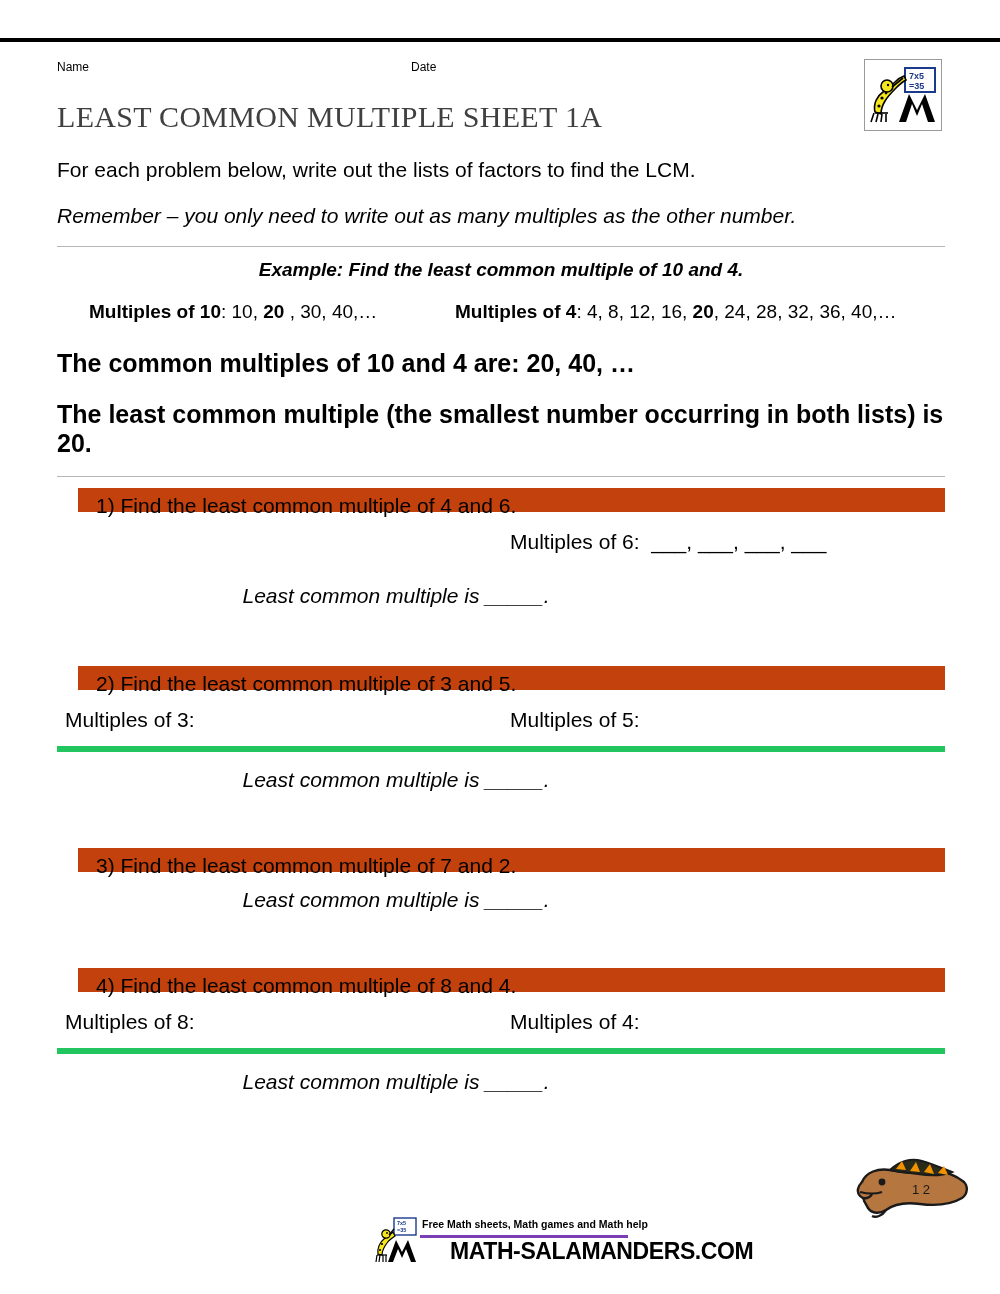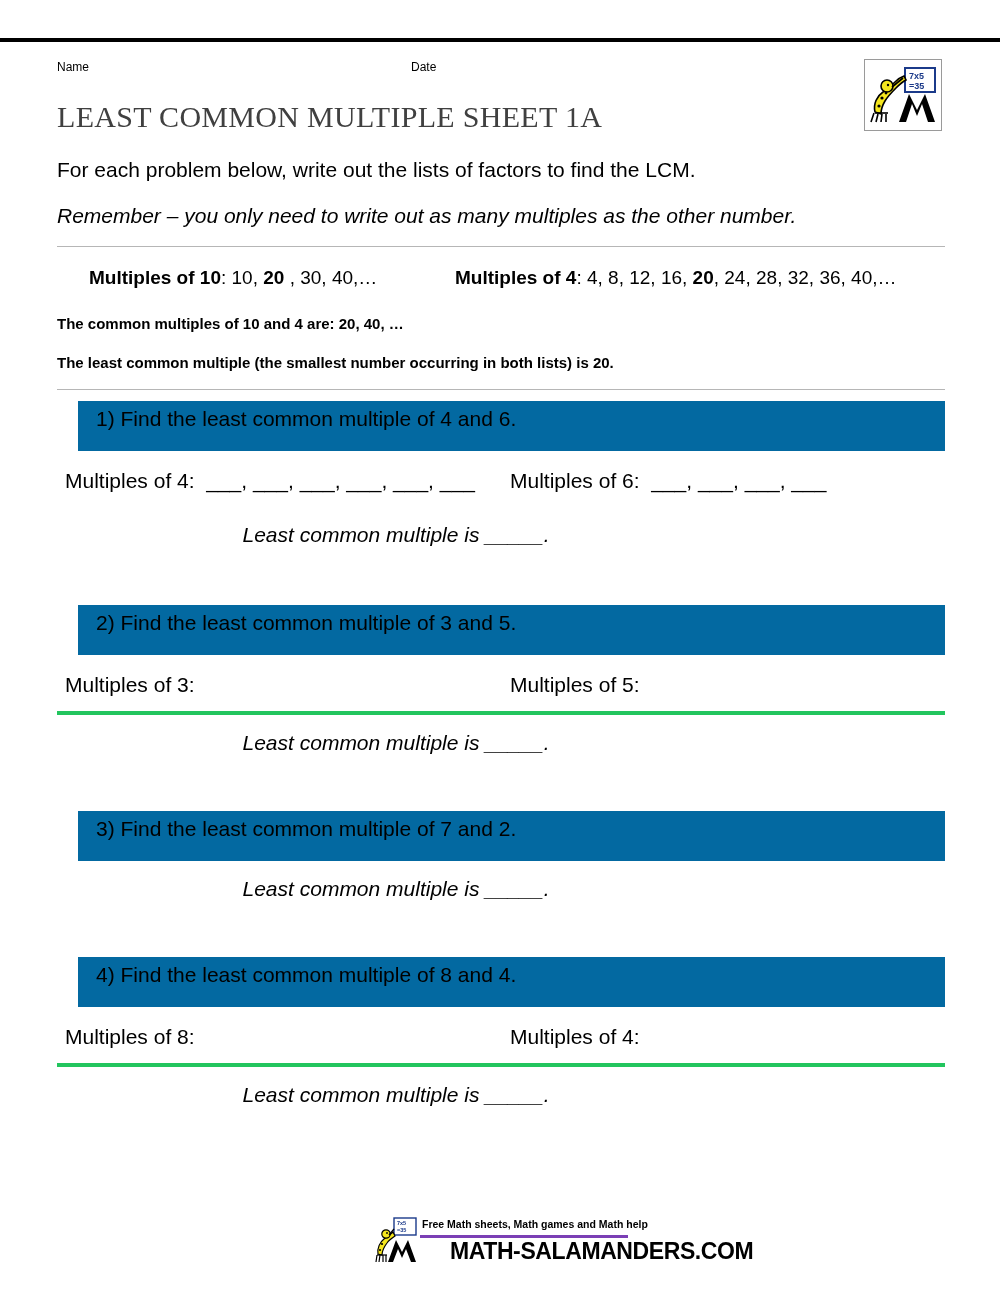--- a/index.html
+++ b/index.html
@@ -94,49 +94,49 @@
   .ex-lists {
     position: relative;
     margin-top: 20px;
     font-size: 19px;
     height: 26px;
   }
   .ex-lists .col-a { position: absolute; left: 32px; top: 0; white-space: nowrap; }
   .ex-lists .col-b { position: absolute; left: 398px; top: 0; white-space: nowrap; text-align: center; }
   .ex-line {
     font-weight: bold;
-    font-size: 15px;
+    font-size: 25px;
     margin-top: 22px;
   }
   b.bold { font-weight: bold; }
 
   
   .qblock { position: relative; }
   .qband {
-    background: #0369a1;
-    height: 50px;
+    background: #c2410c;
+    height: 24px;
     margin-left: 21px;
     width: 867px;
     box-sizing: border-box;
   }
   .qband .qtext {
     font-size: 21px;
     padding-left: 18px;
     line-height: 36px;
     white-space: nowrap;
   }
   .mrow {
     position: relative;
     height: 44px;
     margin-top: 12px;
     font-size: 21px;
   }
   .mrow .m-left { position: absolute; left: 8px; top: 6px; white-space: nowrap; }
   .mrow .m-right { position: absolute; left: 453px; top: 6px; white-space: nowrap; }
-  .mrow.ruled { border-bottom: 4px solid #22c55e; }
+  .mrow.ruled { border-bottom: 6px solid #22c55e; }
   .blanks { letter-spacing: 0px; }
   .lcm-line {
     font-style: italic;
     font-size: 21px;
     text-align: center;
     margin-top: 16px;
     padding-right: 210px;
   }
 
   
@@ -223,37 +223,37 @@
       <span class="dt">Date</span>
     </div>
 
     <div class="title">LEAST COMMON MULTIPLE SHEET 1A</div>
 
     <div class="instr">For each problem below, write out the lists of factors to find the LCM.</div>
     <div class="instr-em">Remember – you only need to write out as many multiples as the other number.</div>
 
     <hr class="hr">
 
+    <div class="ex-title">Example: Find the least common multiple of 10 and 4.</div>
 
     <div class="ex-lists">
       <span class="col-a"><b class="bold">Multiples of 10</b><span>: 10, </span><b class="bold">20</b><span> , 30, 40,…</span></span>
       <span class="col-b"><b class="bold">Multiples of 4</b><span>: 4, 8, 12, 16, </span><b class="bold">20</b><span>, 24, 28, 32, 36, 40,…</span></span>
     </div>
 
     <div class="ex-line">The common multiples of 10 and 4 are: 20, 40, …</div>
     <div class="ex-line">The least common multiple (the smallest number occurring in both lists) is 20.</div>
 
     <hr class="hr">
 
     <div class="qblock" style="margin-top:11px;">
       <div class="qband">
         <div class="qtext">1) Find the least common multiple of 4 and 6.</div>
       </div>
       <div class="mrow">
-        <span class="m-left"><span>Multiples of 4:</span>&nbsp;&nbsp;<span class="blanks">___, ___, ___, ___, ___, ___</span></span>
         <span class="m-right"><span>Multiples of 6:</span>&nbsp;&nbsp;<span class="blanks">___, ___, ___, ___</span></span>
       </div>
       <div class="lcm-line">Least common multiple is _____.</div>
     </div>
 
     <div class="qblock" style="margin-top:58px;">
       <div class="qband">
         <div class="qtext">2) Find the least common multiple of 3 and 5.</div>
       </div>
       <div class="mrow ruled">
@@ -276,20 +276,35 @@
       </div>
       <div class="mrow ruled">
         <span class="m-left"><span>Multiples of 8:</span></span>
         <span class="m-right"><span>Multiples of 4:</span></span>
       </div>
       <div class="lcm-line">Least common multiple is _____.</div>
     </div>
 
   </div>
 
+  <div class="sal-bottom">
+    <svg width="120" height="72" viewBox="0 0 120 72">
+      <path d="M6 34 C10 24 22 20 34 22 C46 24 58 26 72 24 C86 22 98 26 108 34 C112 38 112 46 106 50 C96 56 80 58 64 56 C50 54 38 56 30 62 C24 66 16 66 12 60 C8 54 4 44 6 34 Z" fill="#b5763f" stroke="#1a1a1a" stroke-width="2.4"></path>
+      <path d="M34 22 C44 12 56 10 66 13 C76 16 86 20 96 24 C86 28 74 28 62 26 C50 24 42 24 34 22 Z" fill="#2b2b1a" stroke="#1a1a1a" stroke-width="2"></path>
+      <path d="M40 21 L46 13 L50 22 Z" fill="#f39200"></path>
+      <path d="M54 23 L60 14 L64 24 Z" fill="#f39200"></path>
+      <path d="M68 24 L74 16 L78 26 Z" fill="#f39200"></path>
+      <path d="M82 25 L88 18 L92 27 Z" fill="#f39200"></path>
+      <path d="M6 34 C2 38 0 44 4 48 C8 52 14 50 16 46" fill="#b5763f" stroke="#1a1a1a" stroke-width="2.4"></path>
+      <circle cx="26" cy="34" r="3.4" fill="#1a1a1a"></circle>
+      <path d="M4 44 C12 46 20 46 26 44" stroke="#1a1a1a" stroke-width="2" fill="none"></path>
+      <text x="56" y="46" font-family="'Liberation Sans',sans-serif" font-size="13" fill="#1a1a1a">1 2</text>
+      <path d="M30 62 C26 68 20 70 16 68" stroke="#1a1a1a" stroke-width="2.4" fill="none"></path>
+    </svg>
+  </div>
 
   <div class="foot-logo">
     <svg width="44" height="50" viewBox="0 0 44 50" style="position:absolute;left:0;top:0;">
       <rect x="20" y="2" width="22" height="17" fill="#ffffff" stroke="#1b3a8a" stroke-width="1.4"></rect>
       <text x="23" y="9" font-family="'Liberation Sans',sans-serif" font-size="5.5" font-weight="bold" fill="#1b3a8a">7x5</text>
       <text x="23" y="16" font-family="'Liberation Sans',sans-serif" font-size="5.5" font-weight="bold" fill="#1b3a8a">=35</text>
       <path d="M14 46 L22 24 L28 36 L34 24 L42 46 L37 46 L32 33 L28 42 L24 33 L19 46 Z" fill="#000000"></path>
       <path d="M4 38 C3 32 6 26 10 23 C13 21 16 19 19 16 L21 20 C18 22 15 24 13 27 C10 31 8 35 8 39 Z" fill="#f5e61e" stroke="#000000" stroke-width="1.2"></path>
       <circle cx="12" cy="18" r="4.2" fill="#f5e61e" stroke="#000000" stroke-width="1.2"></circle>
       <circle cx="13" cy="17" r="0.9" fill="#000000"></circle>

